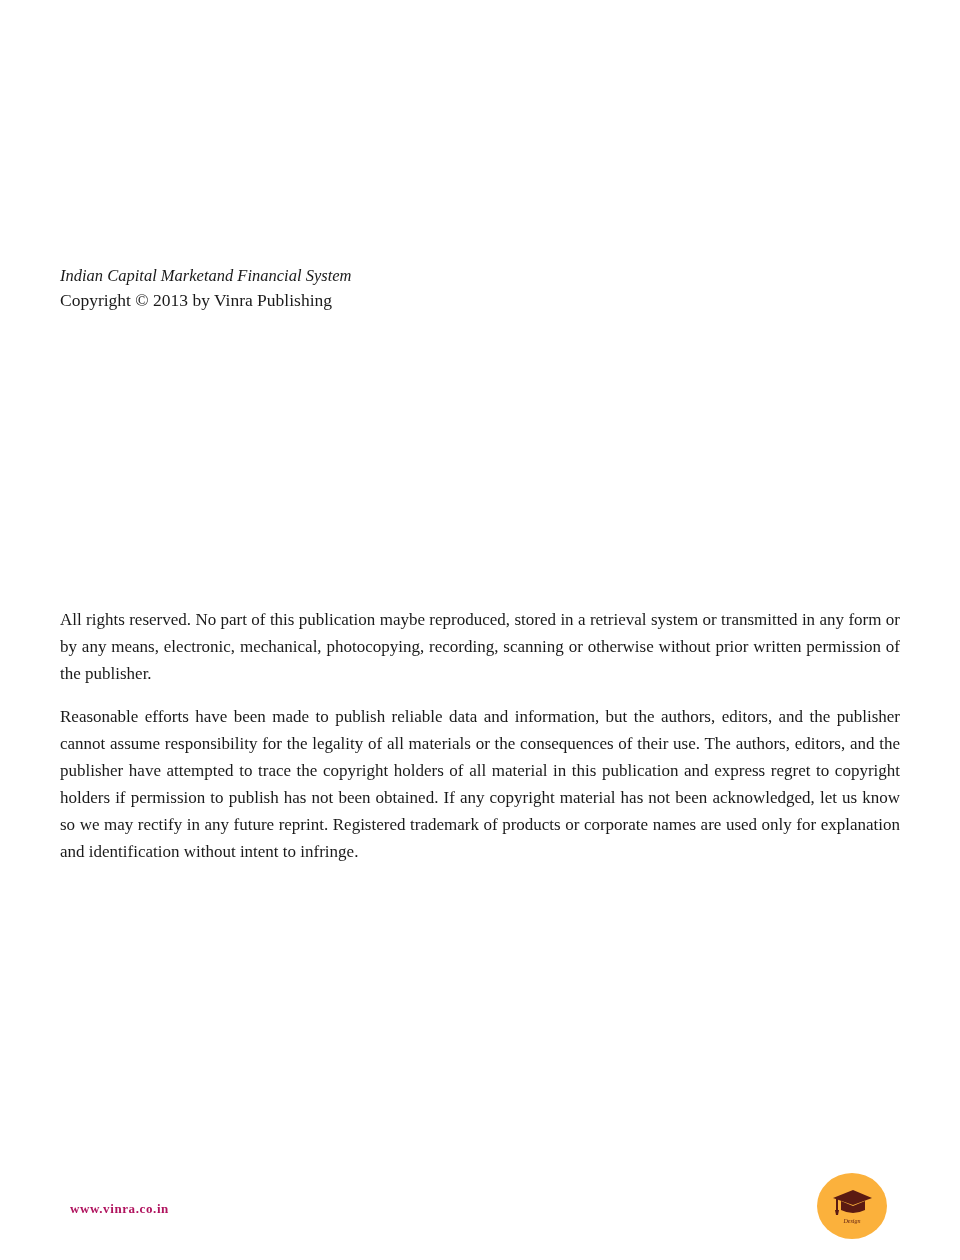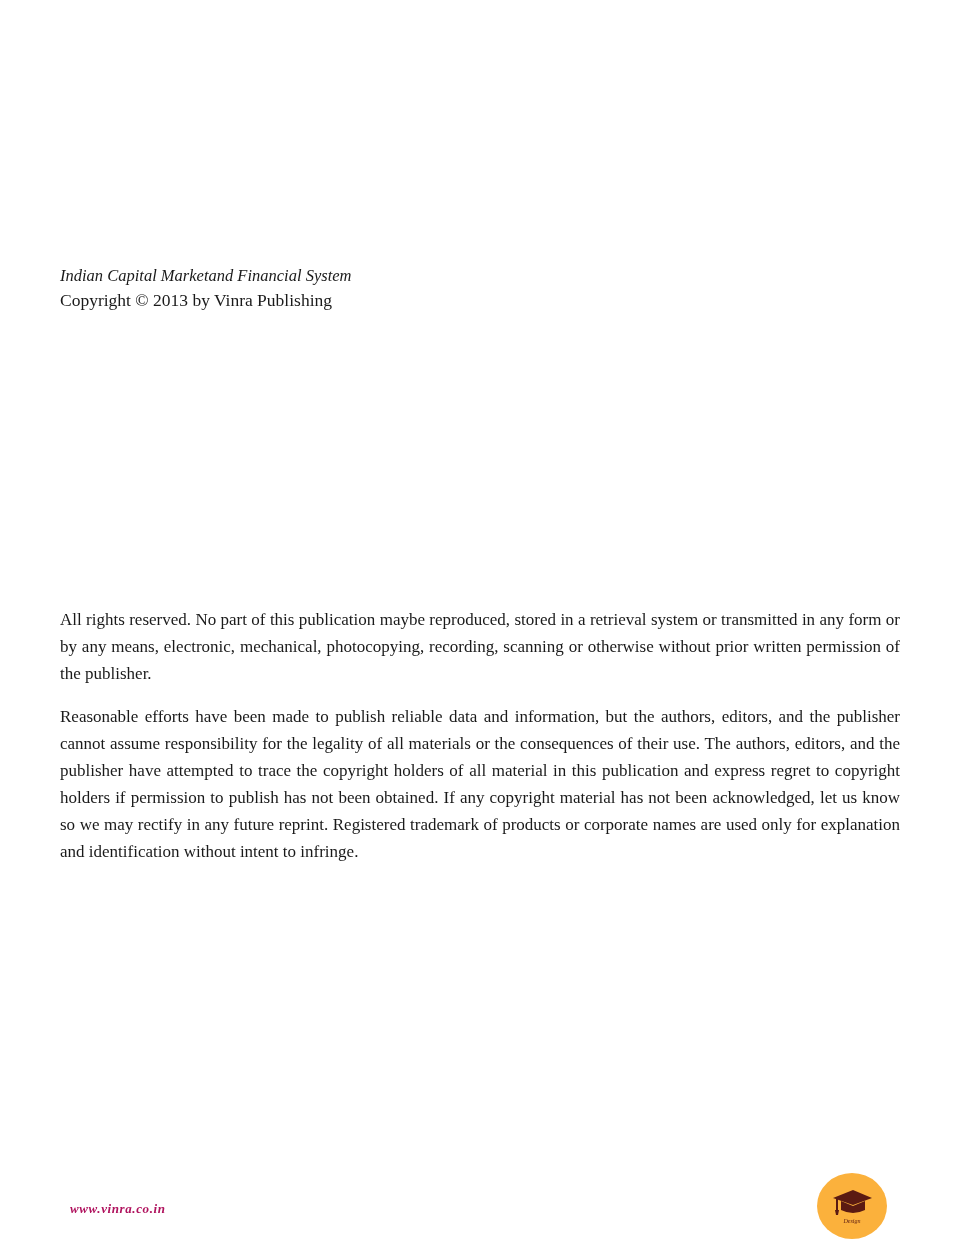--- a/index.html
+++ b/index.html
@@ -52,21 +52,20 @@
     .para-case {
       top: 883px;
       font-size: 17px;
       letter-spacing: -0.1px;
     }
     .footer-url {
       position: absolute;
       left: 70px;
       top: 1201px;
       font-family: "Liberation Serif", "DejaVu Serif", serif;
-      font-style: italic;
       font-weight: bold;
       font-size: 13px;
       color: #b0135e;
       letter-spacing: 0.6px;
       text-decoration: none;
     }
     .logo {
       position: absolute;
       left: 817px;
       top: 1173px;

